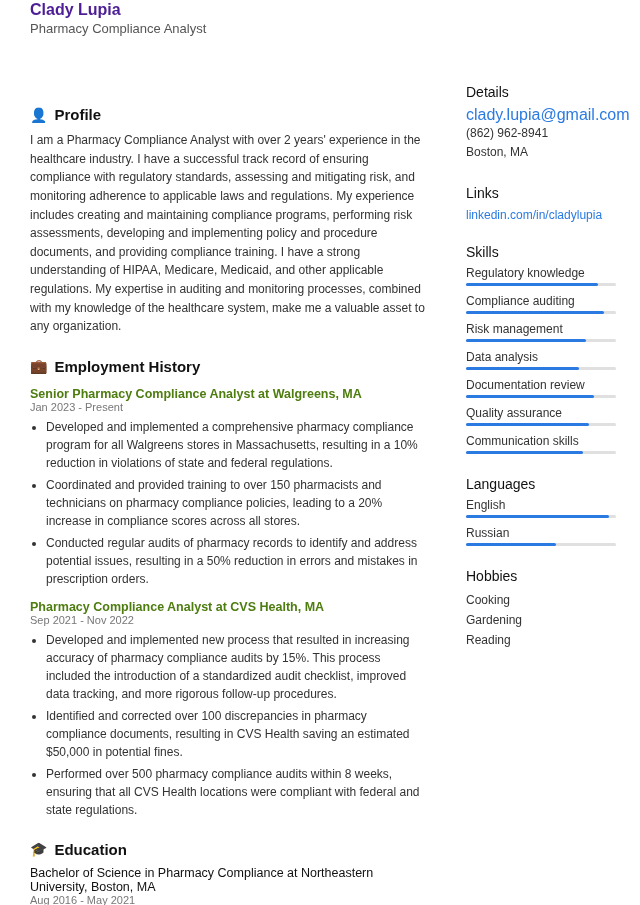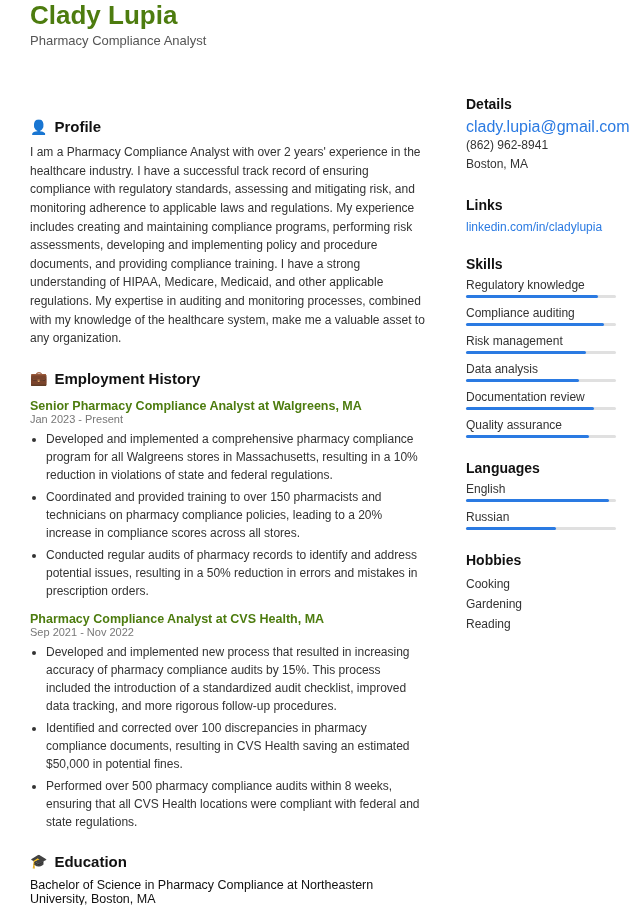--- a/index.html
+++ b/index.html
@@ -25,23 +25,23 @@
       width: 190px;
       padding: 0 24px 0 16px;
       flex-shrink: 0;
     }
 
     
     .header {
       padding: 0 0 18px 30px;
     }
     .header h1 {
-      font-size: 26px;
+      font-size: 16px;
       font-weight: 700;
-      color: #4d7c0f;
+      color: #4c1d95;
       line-height: 1.2;
     }
     .header .subtitle {
       font-size: 13px;
       color: #555;
       margin-top: 2px;
     }
 
     
     .section-title {
@@ -98,21 +98,21 @@
     }
     .edu-date {
       font-size: 11px;
       color: #777;
       margin-bottom: 4px;
     }
 
     
     .right-section-title {
       font-size: 14px;
-      font-weight: 700;
+      font-weight: 400;
       color: #111;
       margin-top: 22px;
       margin-bottom: 6px;
     }
     .right-section-title:first-child {
       margin-top: 0;
     }
     .detail-email {
       color: #2a7ae2;
       font-size: 16px;
@@ -278,20 +278,26 @@
       <div class="skill-bar-bg">
         <div class="skill-bar-fill" style="width:85%"></div>
       </div>
     </div>
         <div class="skill-item">
       <div class="skill-label">Quality assurance</div>
       <div class="skill-bar-bg">
         <div class="skill-bar-fill" style="width:82%"></div>
       </div>
     </div>
+        <div class="skill-item">
+      <div class="skill-label">Communication skills</div>
+      <div class="skill-bar-bg">
+        <div class="skill-bar-fill" style="width:78%"></div>
+      </div>
+    </div>
       </div>
 
     
     <div class="right-section-title">Languages</div>
     <div id="languages-container">
         <div class="lang-item">
       <div class="lang-label">English</div>
       <div class="lang-bar-bg">
         <div class="lang-bar-fill" style="width:95%"></div>
       </div>

